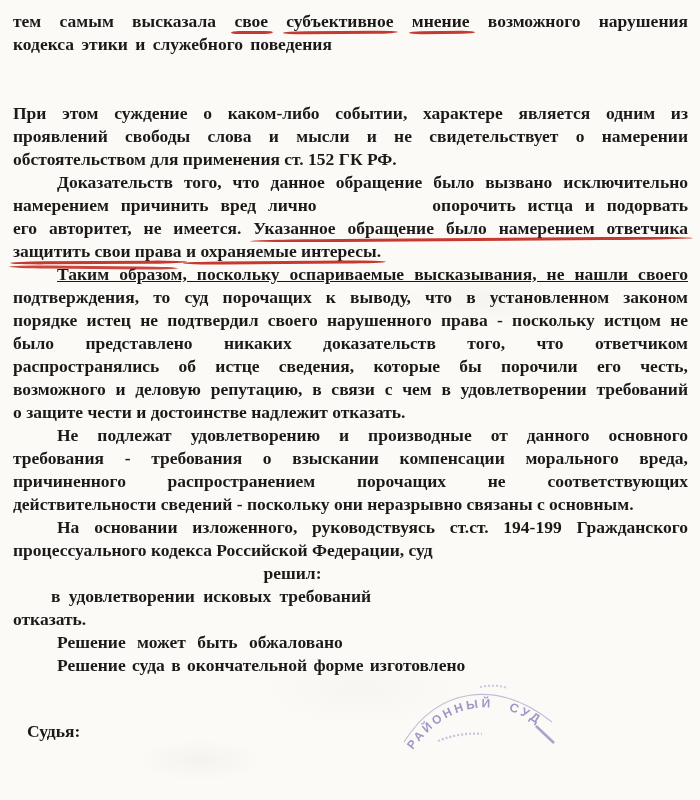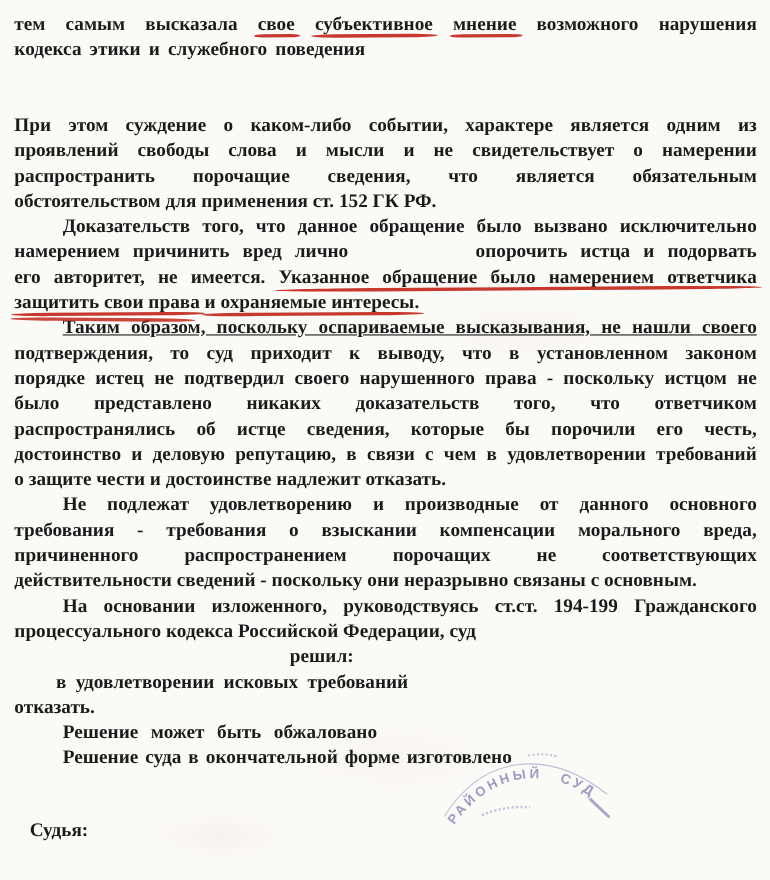--- a/index.html
+++ b/index.html
@@ -45,32 +45,31 @@
   .stamp-stroke{stroke:var(--ink);fill:none;}
 </style>
 </head>
 <body>
 
 <div id="doc">
     <div class="line j">тем самым высказала <span class="u-red">свое</span> <span class="u-red">субъективное</span> <span class="u-red">мнение</span> возможного нарушения</div>
     <div class="line" style="word-spacing: 3px;">кодекса этики и служебного поведения</div>
     <div class="line j" style="margin-top: 46px;">При этом суждение о каком-либо событии, характере является одним из</div>
     <div class="line j">проявлений свободы слова и мысли и не свидетельствует о намерении</div>
-    <div class="line j">распространить порочащие сведения, что является обязательным</div>
     <div class="line">обстоятельством для применения ст. 152 ГК РФ.</div>
     <div class="line j" style="text-indent: 44px;">Доказательств того, что данное обращение было вызвано исключительно</div>
     <div class="line j">намерением причинить вред лично <span class="gapspan"></span> опорочить истца и подорвать</div>
     <div class="line j">его авторитет, не имеется. <span class="u-red">Указанное обращение было намерением ответчика</span></div>
     <div class="line"><span class="u-red dbl">защитить свои права</span> <span class="u-red">и охраняемые интересы.</span></div>
     <div class="line j" style="text-indent: 44px; text-decoration: underline;">Таким образом, поскольку оспариваемые высказывания, не нашли своего</div>
-    <div class="line j">подтверждения, то суд приходит к выводу, что в установленном законом</div>
+    <div class="line j">подтверждения, то суд порочащих к выводу, что в установленном законом</div>
     <div class="line j">порядке истец не подтвердил своего нарушенного права - поскольку истцом не</div>
     <div class="line j">было представлено никаких доказательств того, что ответчиком</div>
     <div class="line j">распространялись об истце сведения, которые бы порочили его честь,</div>
-    <div class="line j">достоинство и деловую репутацию, в связи с чем в удовлетворении требований</div>
+    <div class="line j">возможного и деловую репутацию, в связи с чем в удовлетворении требований</div>
     <div class="line">о защите чести и достоинстве надлежит отказать.</div>
     <div class="line j" style="text-indent: 44px;">Не подлежат удовлетворению и производные от данного основного</div>
     <div class="line j">требования - требования о взыскании компенсации морального вреда,</div>
     <div class="line j">причиненного распространением порочащих не соответствующих</div>
     <div class="line">действительности сведений - поскольку они неразрывно связаны с основным.</div>
     <div class="line j" style="text-indent: 44px;">На основании изложенного, руководствуясь ст.ст. 194-199 Гражданского</div>
     <div class="line">процессуального кодекса Российской Федерации, суд</div>
     <div class="line c" style="position: relative; left: -58px;">решил:</div>
     <div class="line" style="text-indent: 38px; word-spacing: 4px; font-family: Liberation Serif, serif;">в удовлетворении исковых требований</div>
     <div class="line">отказать.</div>

